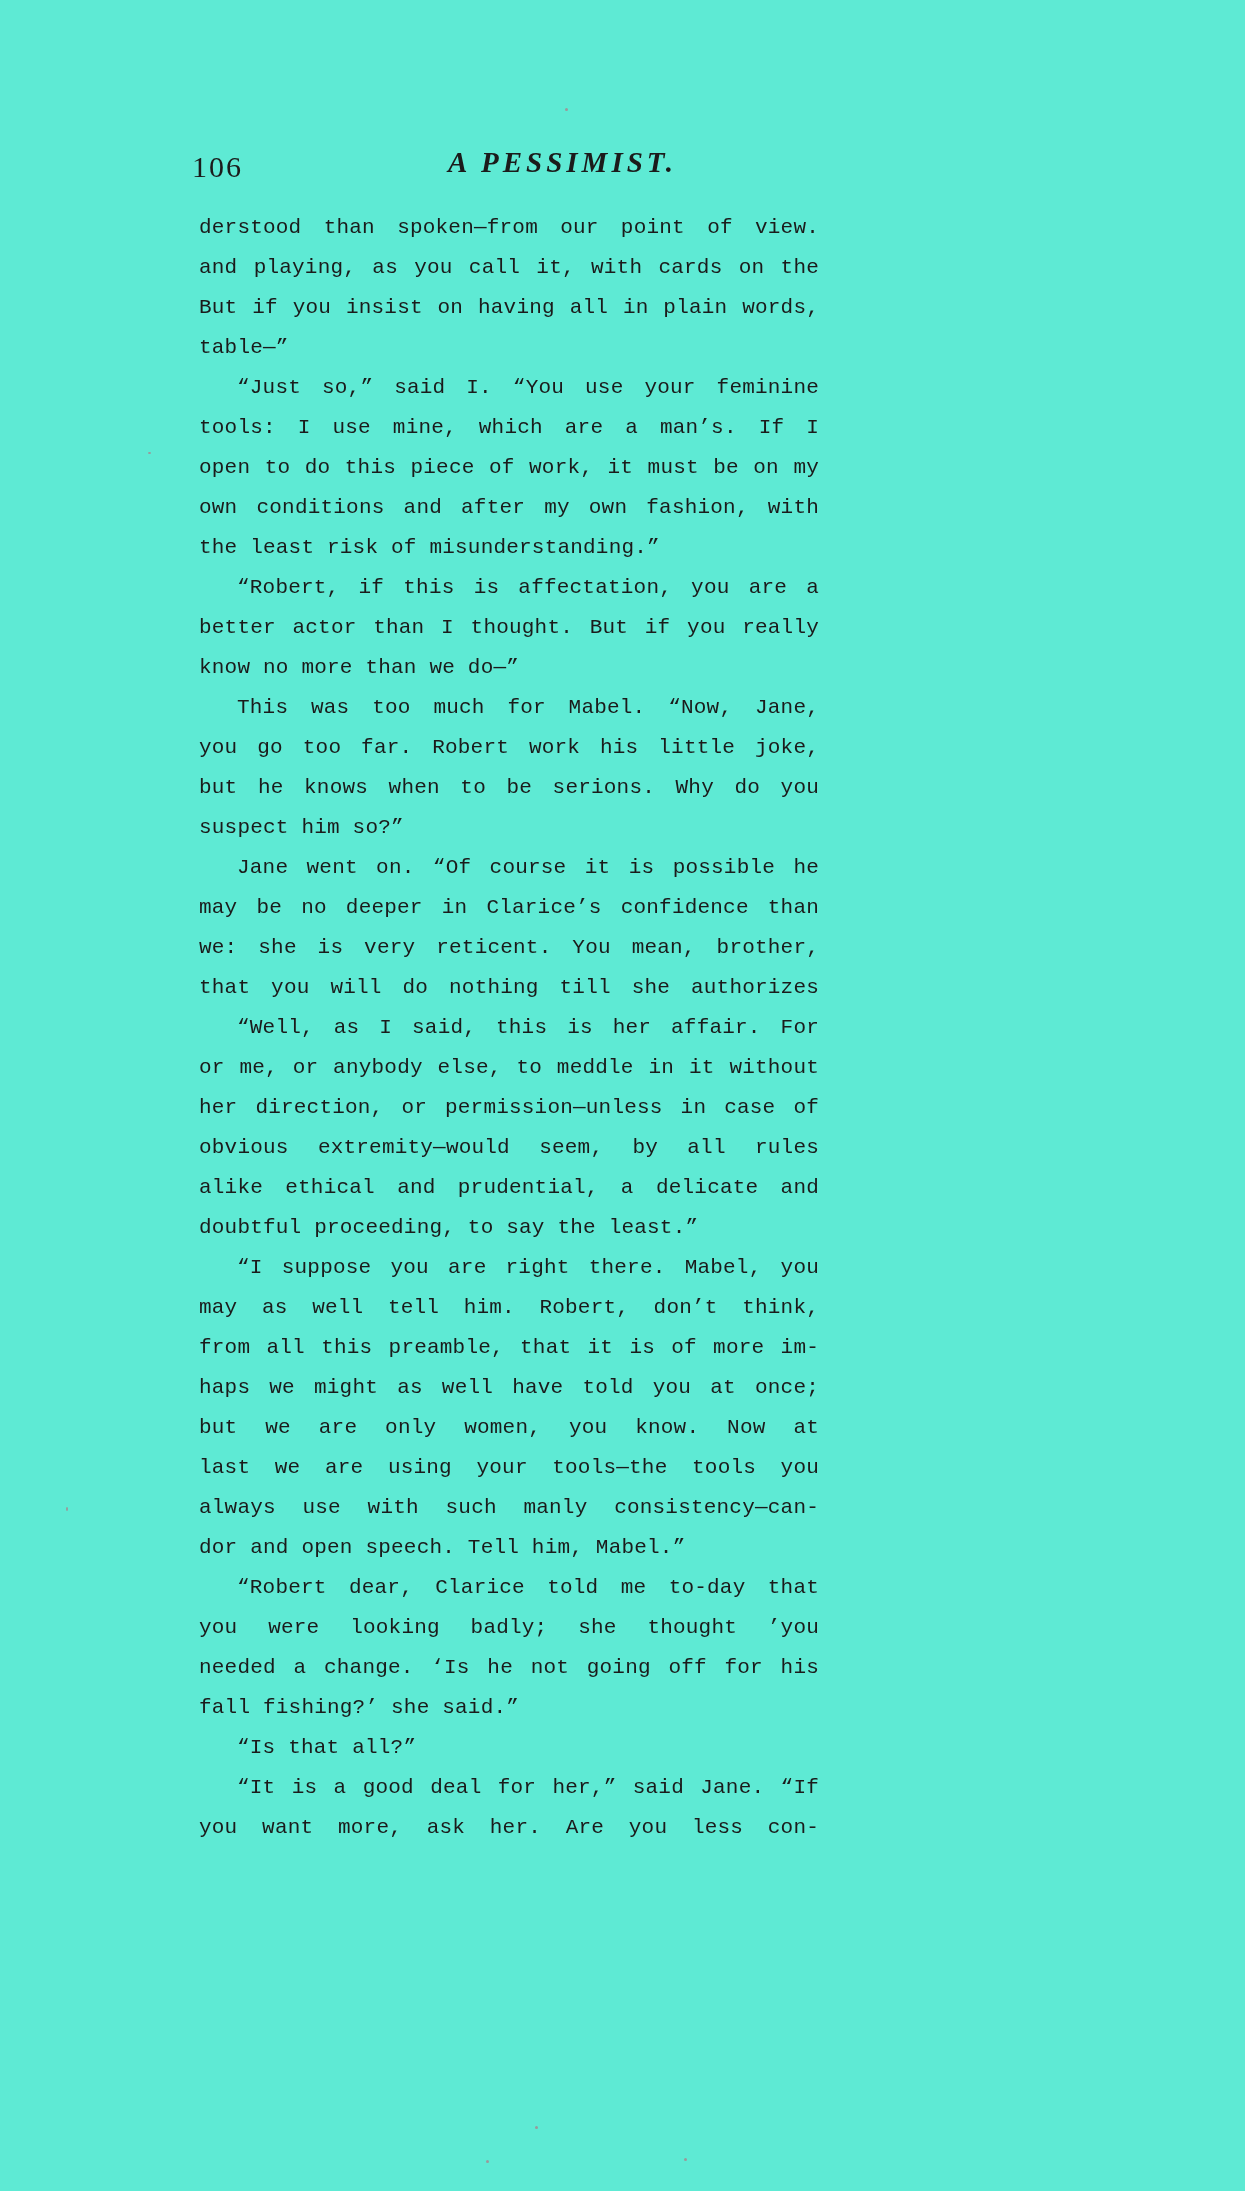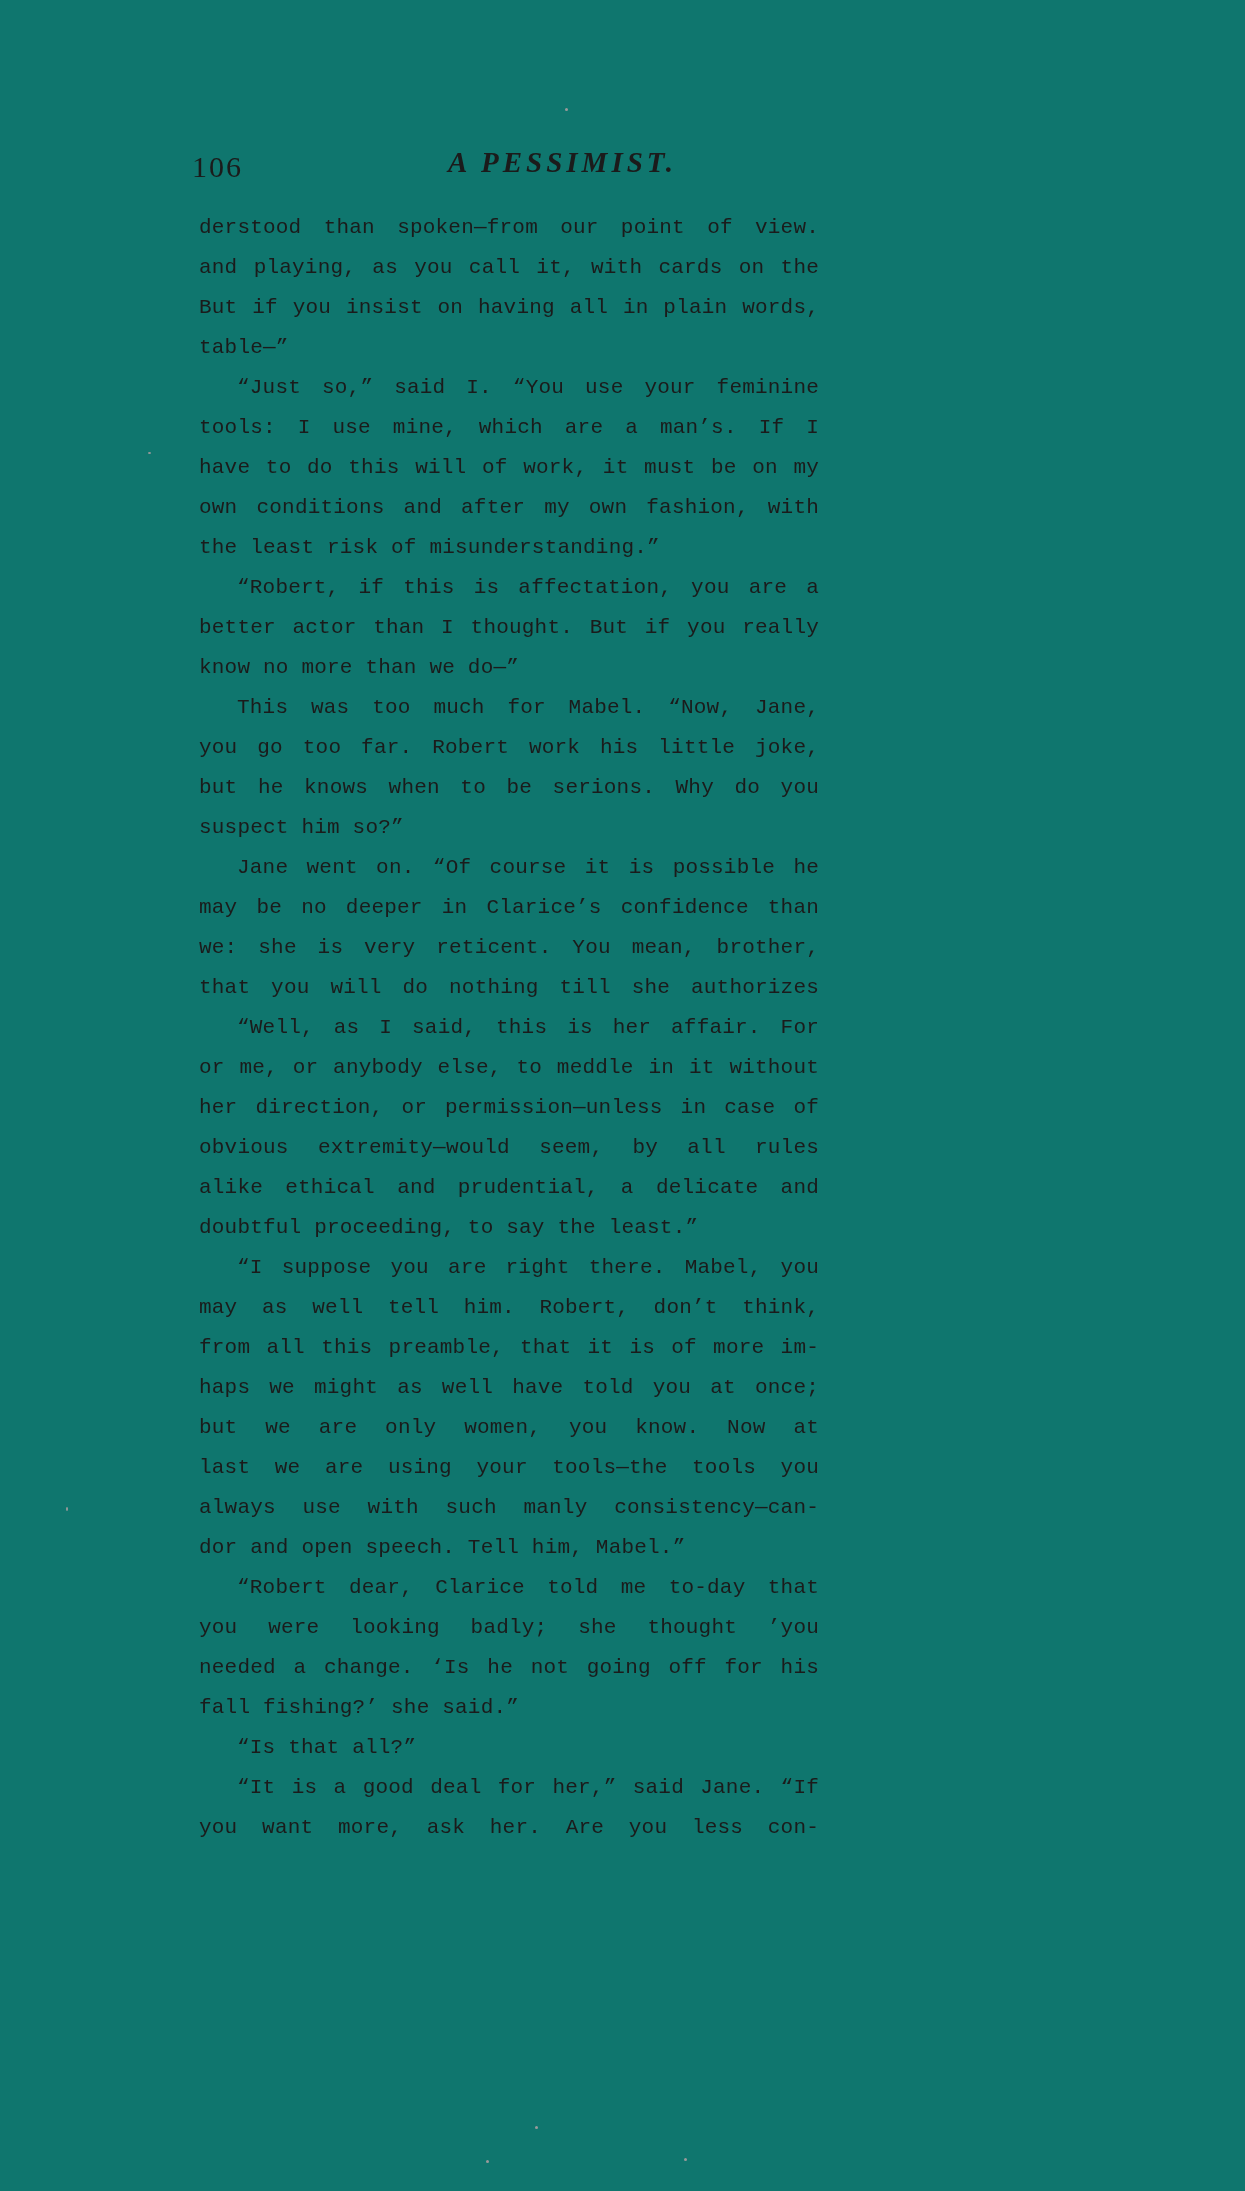--- a/index.html
+++ b/index.html
@@ -4,21 +4,21 @@
 <style>
   html, body {
     margin: 0;
     padding: 0;
     background: #ffffff;
   }
   .page {
     position: relative;
     width: 1245px;
     height: 2191px;
-    background: #0f766e;
+    background: #5eead4;
     color: #1b1b1b;
     font-family: "Liberation Serif", "DejaVu Serif", serif;
     overflow: hidden;
   }
   .running-head {
     position: absolute;
     top: 146px;
     left: 190px;
     width: 620px;
     height: 42px;
@@ -85,21 +85,21 @@
     <span class="running-title">A PESSIMIST.</span>
   </div>
 
   <div class="text-block" id="text-block">
       <div class="text-line justify">derstood than spoken—from our point of view.</div>
       <div class="text-line justify">and playing, as you call it, with cards on the</div>
       <div class="text-line justify">But if you insist on having all in plain words,</div>
       <div class="text-line">table—”</div>
       <div class="text-line justify indent">“Just so,” said I.  “You use your feminine</div>
       <div class="text-line justify">tools: I use mine, which are a man’s.  If I</div>
-      <div class="text-line justify">have to do this will of work, it must be on my</div>
+      <div class="text-line justify">open to do this piece of work, it must be on my</div>
       <div class="text-line justify">own conditions and after my own fashion, with</div>
       <div class="text-line">the least risk of misunderstanding.”</div>
       <div class="text-line justify indent">“Robert, if this is affectation, you are a</div>
       <div class="text-line justify">better actor than I thought.  But if you really</div>
       <div class="text-line">know no more than we do—”</div>
       <div class="text-line justify indent">This was too much for Mabel.  “Now, Jane,</div>
       <div class="text-line justify">you go too far.  Robert work his little joke,</div>
       <div class="text-line justify">but he knows when to be serions.  Why do you</div>
       <div class="text-line">suspect him so?”</div>
       <div class="text-line justify indent">Jane went on.  “Of course it is possible he</div>

